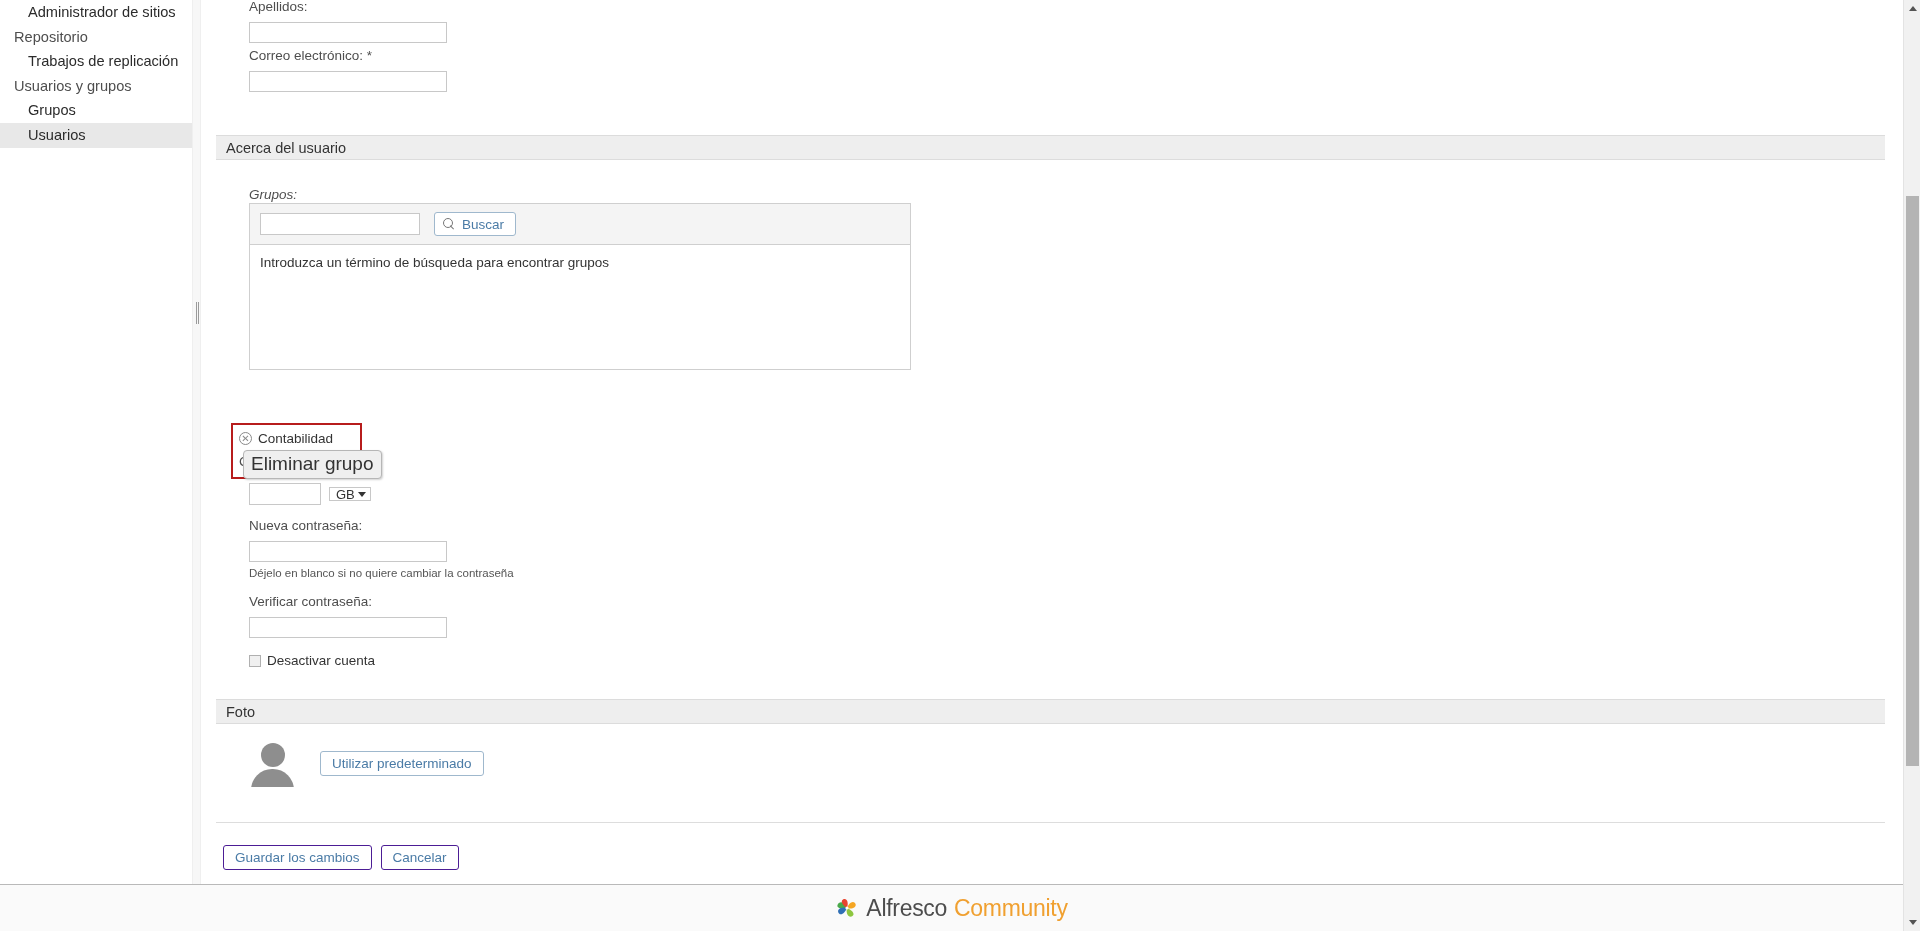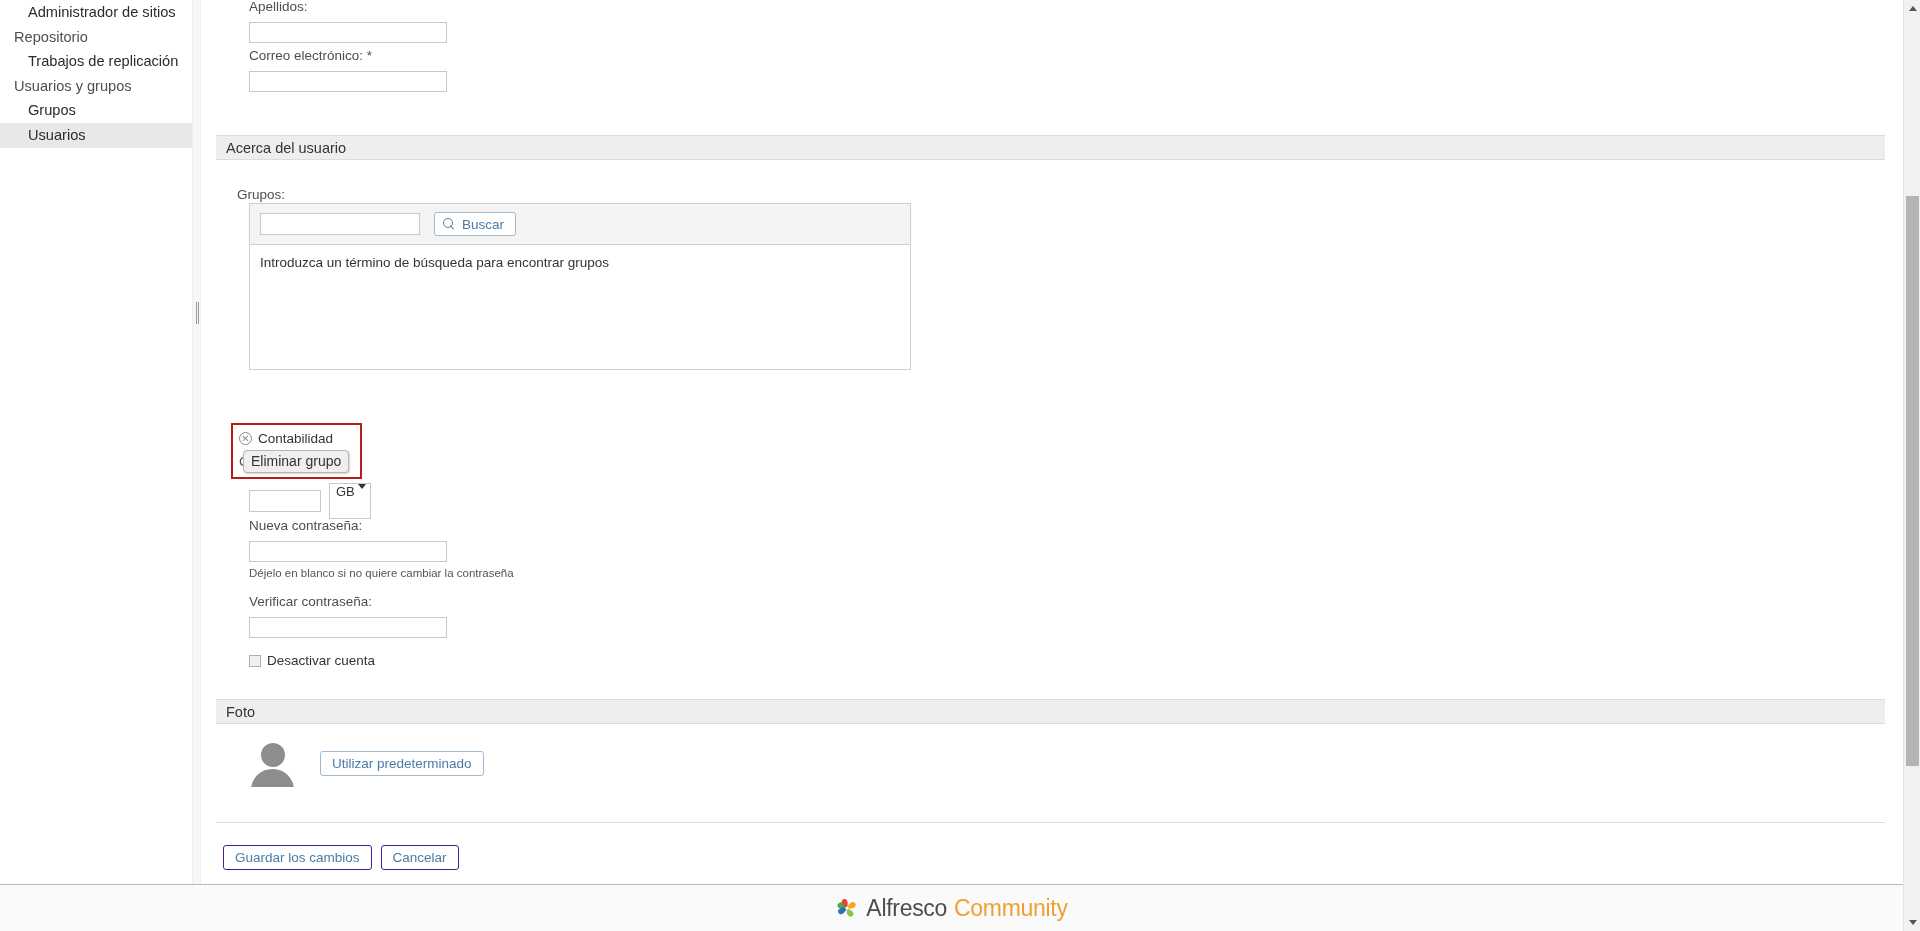--- a/index.html
+++ b/index.html
@@ -193,40 +193,40 @@
     line-height: 18px;
     margin-top: 6px;
   }
   .tooltip {
     position: absolute;
     left: 10px;
     top: 25px;
     background: #efefef;
     border: 1px solid #b6b6b6;
     border-radius: 4px;
-    font-size: 14px;
+    font-size: 19px;
     color: #333333;
     padding: 2px 7px 3px 7px;
     white-space: nowrap;
     box-shadow: 1px 1px 2px rgba(0,0,0,0.18);
     z-index: 20;
   }
 
   .quota-row { display: flex; align-items: center; gap: 8px; }
   .quota-input {
     width: 72px; height: 22px;
     border: 1px solid #c8c8c8; background: #ffffff;
     font-size: 13px; padding: 0 4px; outline: none;
     font-family: "Liberation Sans", sans-serif;
   }
   .quota-select {
-    width: 42px; height: 36px;
+    width: 42px; height: 14px;
     border: 1px solid #c8c8c8; background: #ffffff;
     font-size: 13px; color: #333;
-    display: flex; align-items: flex-start; justify-content: space-between;
+    display: flex; align-items: center; justify-content: space-between;
     padding: 0 4px 0 6px; cursor: pointer;
   }
   .caret {
     width: 0; height: 0;
     border-left: 4px solid transparent;
     border-right: 4px solid transparent;
     border-top: 5px solid #333;
   }
 
   .hint {
@@ -381,21 +381,21 @@
       <input class="text-input" type="text" value="" style="">
     </div>
 
     <div style="position:absolute; left:22px; top:0px;" class="field-block">
       <div class="field-label">Apellidos:</div>
       <input class="text-input" type="text" value="" style="">
     </div>
 
     <div class="section-header" style="position:absolute; left:15px; top:135px; width:1669px;">Acerca del usuario</div>
 
-    <div class="field-label" style="position:absolute; left:36px; top:188px;">Grupos:</div>
+    <div class="field-label" style="position:absolute; left:48px; top:188px;font-style:italic;">Grupos:</div>
 
     <div class="finder" style="position:absolute; left:48px; top:203px;">
       <div class="finder-bar">
         <input class="finder-input" type="text" value="" style="">
         <button class="btn-search">
           <span class="mag"></span>
           <span>Buscar</span>
         </button>
       </div>
       <div class="finder-results">

